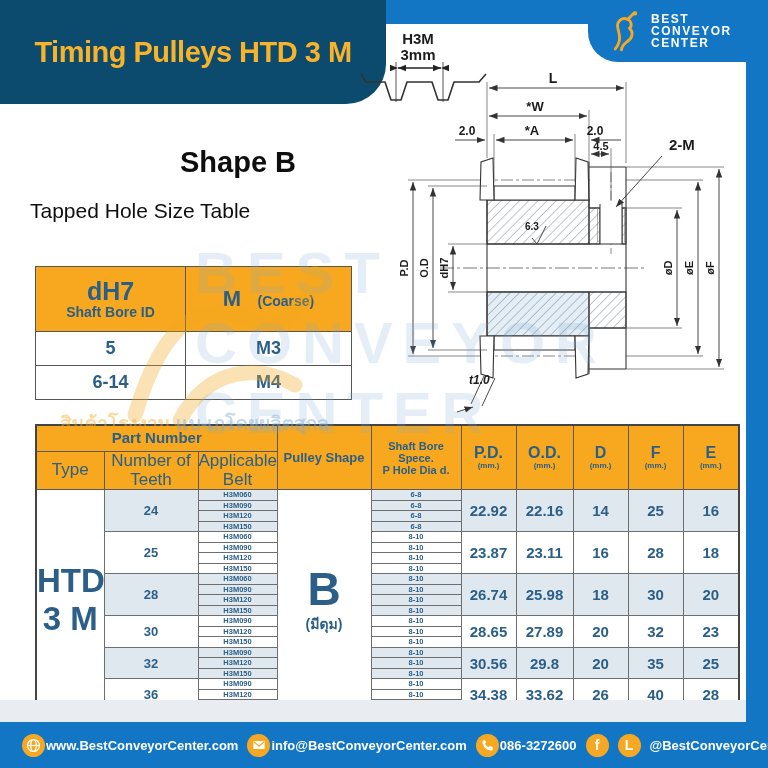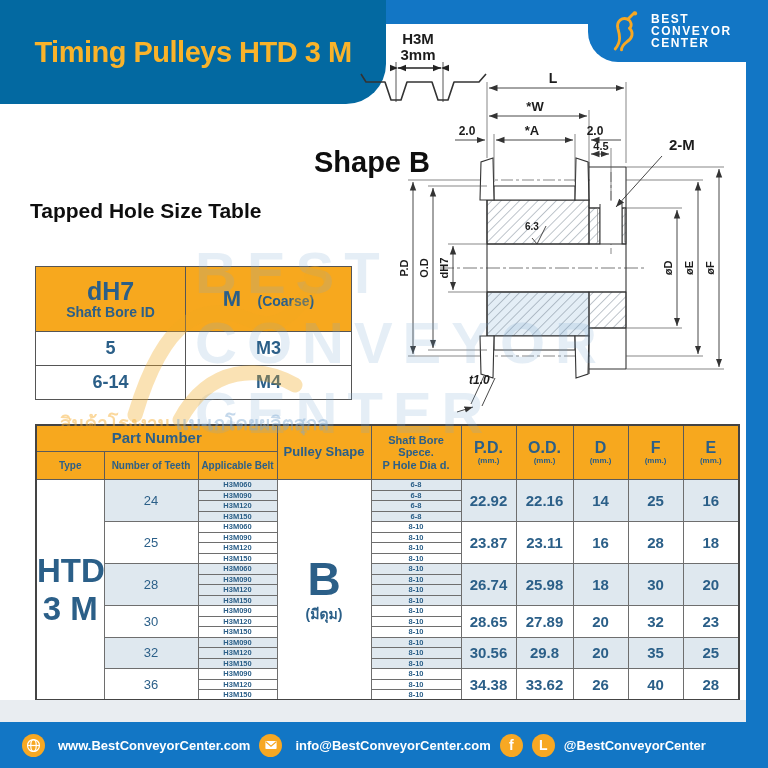--- a/index.html
+++ b/index.html
@@ -2,63 +2,63 @@
 <html><head>
 <meta charset="utf-8">
 <style>
   html,body{margin:0;padding:0}
   body{width:768px;height:768px;position:relative;background:#fff;overflow:hidden;
        font-family:"Liberation Sans",sans-serif;color:#222}
   .abs{position:absolute}
   
   .top-strip{left:0;top:0;width:768px;height:24px;background:#1276C5}
   .right-band{left:746px;top:0;width:22px;height:722px;background:#1276C5}
-  .banner{left:0;top:0;width:386px;height:104px;background:#0369a1;
+  .banner{left:0;top:0;width:386px;height:104px;background:#0c4a6e;
           border-bottom-right-radius:40px;display:flex;align-items:center;justify-content:center}
   .banner-title{color:#F9B32A;font-size:29px;font-weight:800;white-space:nowrap;letter-spacing:-.5px}
   .logo-block{left:588px;top:0;width:180px;height:62px;background:#1276C5;
               border-bottom-left-radius:30px;display:flex;align-items:center;gap:7px;
               padding-left:20px;box-sizing:border-box}
   .brand-text{color:#fff;font-weight:800;font-size:12px;line-height:12px;letter-spacing:1.5px}
   
-  .shape-heading{left:180px;top:146px;width:250px;text-align:right;font-size:29px;font-weight:800;color:#0e0e0e}
-  .tapped-title{left:30px;top:197px;font-size:21px;font-weight:700;color:#0e0e0e;line-height:27px}
+  .shape-heading{left:180px;top:146px;width:250px;text-align:left;font-size:29px;font-weight:800;color:#0e0e0e}
+  .tapped-title{left:30px;top:197px;font-size:21px;font-weight:400;color:#0e0e0e;line-height:27px}
   
   table{border-collapse:collapse}
   .tapped{left:35px;top:266px;width:316px;table-layout:fixed}
   .tapped th,.tapped td{border:1.5px solid #555;text-align:center;color:#2B5F88;padding:0}
   .tapped th{background:#F7A81E;height:64px}
   .tapped td{height:33px;font-size:18px;font-weight:800;background:#fff}
   .t-main{font-size:25px;font-weight:800;line-height:26px}
   .t-sub{font-size:14px;font-weight:800}
   .t-inline .t-main{display:inline;font-size:22px}
   .t-inline .t-sub{display:inline;margin-left:12px}
   
   .main-table{left:35px;top:424px;width:703px;table-layout:fixed}
   .main-table th{background:#F7A81E;color:#2B5F88;border:1px solid #5a5a5a;padding:0;line-height:1.1}
   .main-table td{border:1px solid #6e6e6e;color:#2B5F88;text-align:center;padding:0;background:#fff}
   .main-table{border:2px solid #444}
   .hdr-part{height:25px;font-size:15px;font-weight:800}
-  .hdr-sub th{height:27px;font-size:10px;font-weight:700}
+  .hdr-sub th{height:27px;font-size:17px;font-weight:400}
   .hdr-big{font-size:16px;font-weight:800}
   .hdr-unit{font-size:8px;font-weight:700}
   .hdr-bore{font-size:11px;font-weight:800;line-height:12px}
   .belt-row{height:10.5px}
   .belt-cell,.bore-cell{font-size:7.5px;font-weight:800;line-height:1}
-  .teeth-cell{font-size:13px;font-weight:400}
+  .teeth-cell{font-size:13px;font-weight:700}
   .val-cell{font-size:15px;font-weight:800}
   .type-cell{font-size:33px;font-weight:700;line-height:38px}
   .shape-cell .shape-b{font-size:46px;font-weight:800;line-height:48px}
   .shape-cell .shape-note{font-size:14px;font-weight:800}
   .shaded .teeth-cell,.shaded .belt-cell,.shaded .bore-cell,.shaded .val-cell{background:#DFE8EF}
   
   .gray-strip{left:0;top:700px;width:746px;height:22px;background:#E9EDF1}
   .footer{left:0;top:722px;width:768px;height:46px;background:#1276C5;display:flex;
           align-items:center;gap:9px;padding-left:22px;box-sizing:border-box}
-  .f-item{display:flex;align-items:center;gap:13px;color:#fff;font-weight:800;font-size:13px;white-space:nowrap}
+  .f-item{display:flex;align-items:center;gap:1px;color:#fff;font-weight:800;font-size:13px;white-space:nowrap}
   .f-ico{width:23px;height:23px;border-radius:50%;background:#F7A823;display:flex;
          align-items:center;justify-content:center;color:#fff;font-weight:800;font-size:14px;flex:0 0 auto}
   
   .wm{pointer-events:none}
   .wm-text{left:195px;top:238px;width:545px;color:rgba(125,168,210,.20);font-weight:800;
            font-size:58px;line-height:70px;letter-spacing:10px;white-space:nowrap}
   .wm-thai{left:60px;top:408px;font-size:19px;font-weight:800;white-space:nowrap}
   .wm-thai .y{color:rgba(247,168,35,.45)}
   .wm-thai .b{color:rgba(125,168,210,.45)}
   .wm-logo{left:110px;top:255px;opacity:.33}
@@ -456,16 +456,24 @@
   </div>
   <div class="f-item">
     <span class="f-ico">
       <svg width="16" height="16" viewBox="0 0 20 20">
         <rect x="3" y="5" width="14" height="10" rx="1" fill="#fff"></rect>
         <polyline points="3.5,6 10,11.5 16.5,6" fill="none" stroke="#F7A823" stroke-width="1.4"></polyline>
       </svg>
     </span>
     <span>info@BestConveyorCenter.com</span>
   </div>
+  <div class="f-item">
+    <span class="f-ico">
+      <svg width="15" height="15" viewBox="0 0 20 20">
+        <path d="M5.5 3 C4 3 3 4 3.2 5.6 C4 11.5 8.5 16 14.4 16.8 C16 17 17 16 17 14.5 L17 12.8 C17 12.1 16.5 11.5 15.8 11.4 L13.6 11 C13 10.9 12.4 11.1 12 11.6 L11.3 12.4 C9.2 11.3 7.5 9.6 6.6 7.5 L7.4 6.8 C7.9 6.4 8.1 5.8 8 5.2 L7.6 4.2 C7.5 3.5 6.9 3 6.2 3 Z" fill="#fff"></path>
+      </svg>
+    </span>
+    <span>086-3272600</span>
+  </div>
   <span class="f-ico">f</span>
   <span class="f-ico">L</span>
   <span class="f-item">@BestConveyorCenter</span>
 </div>
 
 </body></html>

